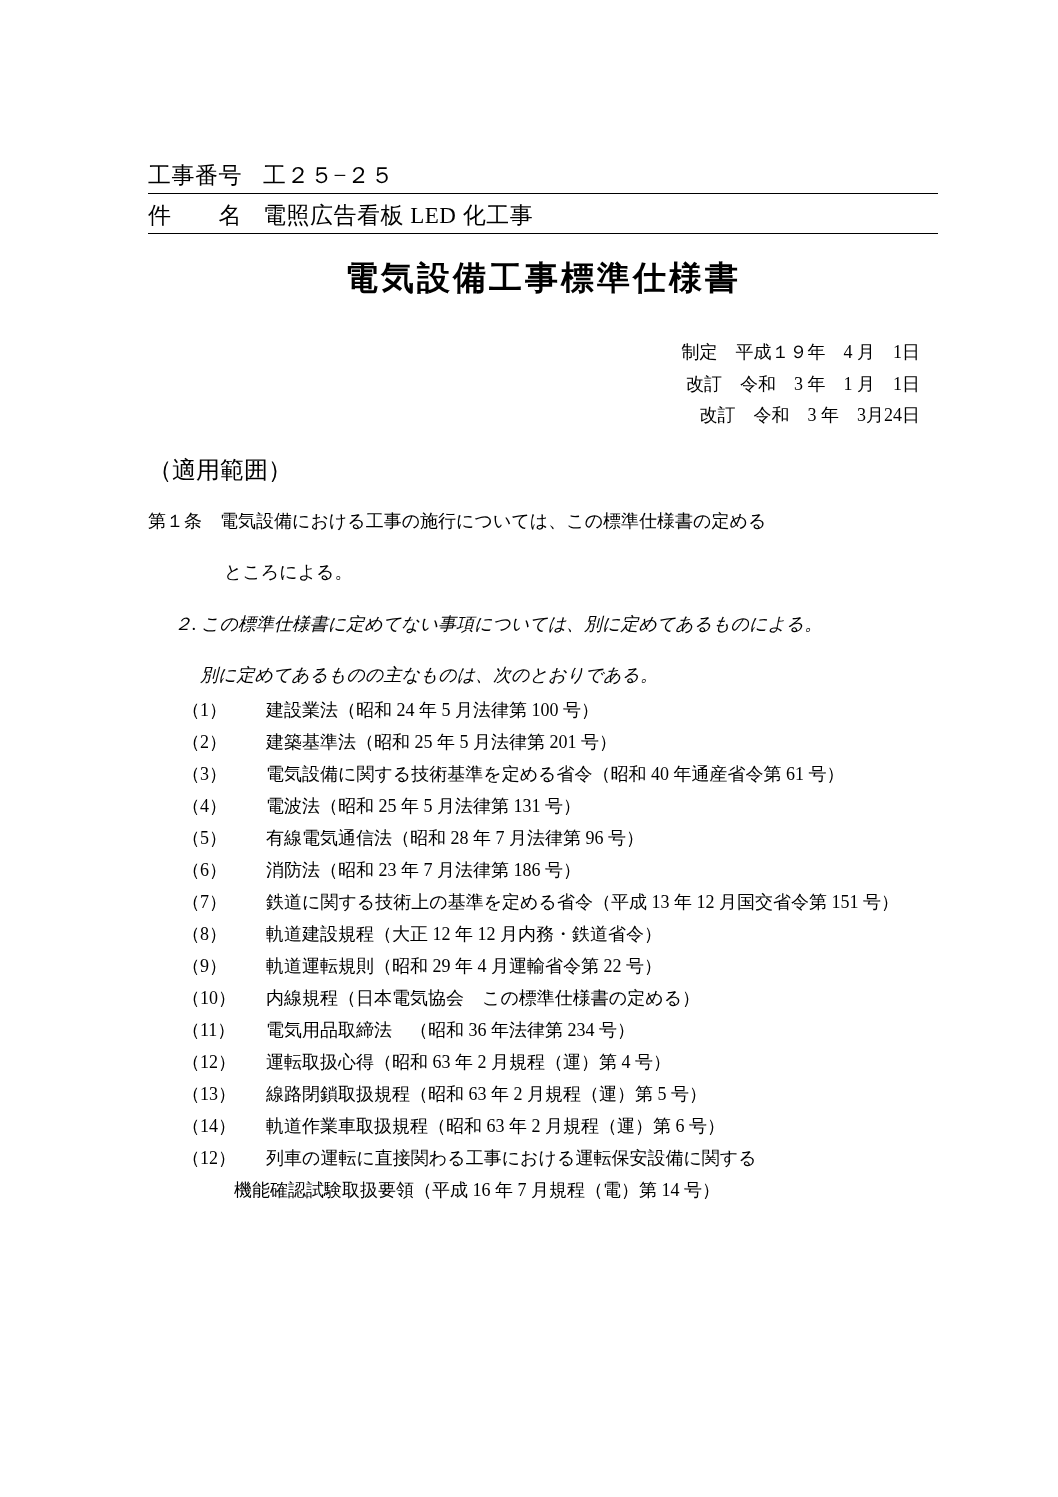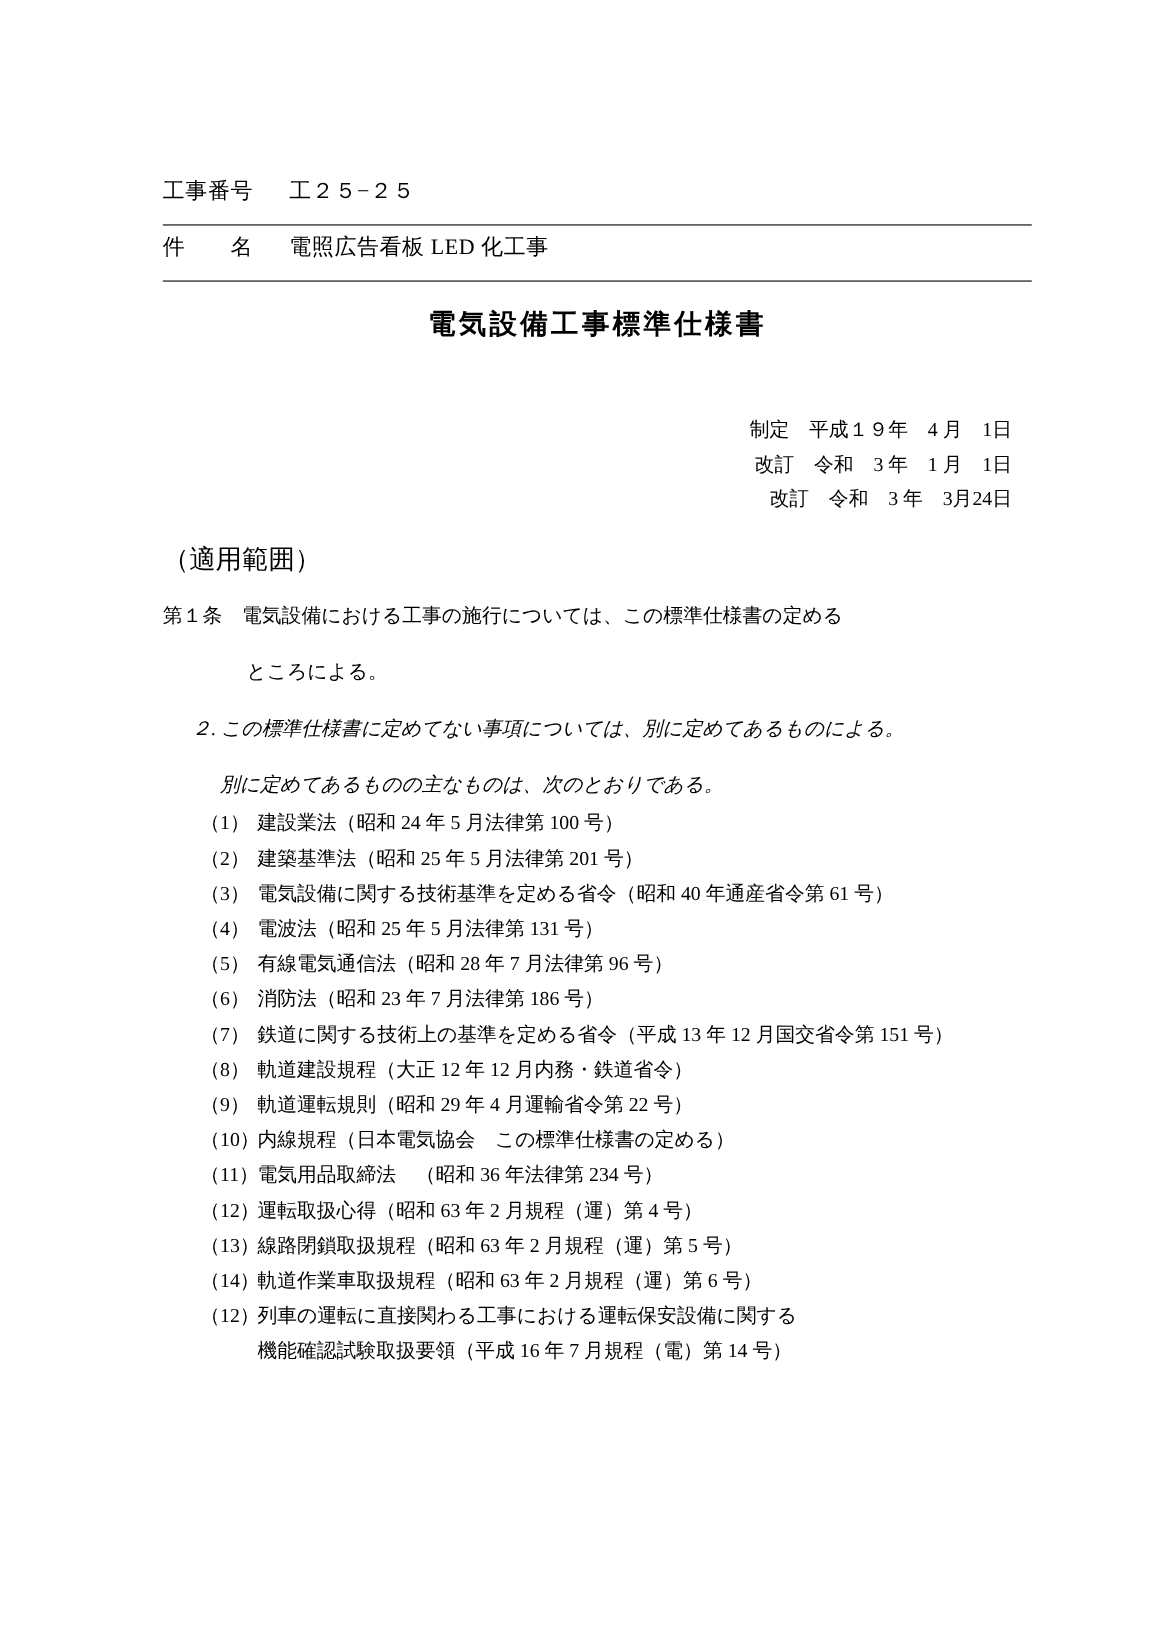--- a/index.html
+++ b/index.html
@@ -24,46 +24,46 @@
     left: 148px;
     top: 160px;
     width: 790px;
   }
 
   
   .meta-row {
     display: flex;
     align-items: flex-end;
     border-bottom: 1.5px solid #000;
-    padding-bottom: 17px;
+    padding-bottom: 2px;
     margin-bottom: 6px;
-    font-size: 20px;
+    font-size: 23px;
     letter-spacing: 0.5px;
   }
   .meta-label {
     width: 115px;
     flex: none;
     white-space: pre;
   }
   .meta-value {
     flex: 1;
   }
 
   .doc-title {
     text-align: center;
-    font-size: 25px;
+    font-size: 33px;
     font-weight: bold;
     letter-spacing: 3px;
     margin-top: 22px;
     margin-bottom: 0;
     font-family: "DejaVu Serif", "Liberation Serif", serif;
   }
 
   .dates {
-    margin-top: 64px;
+    margin-top: 36px;
     text-align: right;
     padding-right: 18px;
     font-size: 18px;
     line-height: 1.75;
   }
   .date-row {
     white-space: pre;
   }
 
   .scope-heading {
@@ -94,20 +94,21 @@
     padding-left: 34px;
   }
   .item-num {
     width: 52px;
     flex: none;
     text-align: left;
     white-space: pre;
   }
   .item-text {
     flex: 1;
+    margin-left: 32px;
   }
   .item-cont {
     padding-left: 86px;
   }
 </style>
 </head>
 <body>
 
 <div class="page">
   <div class="content">

